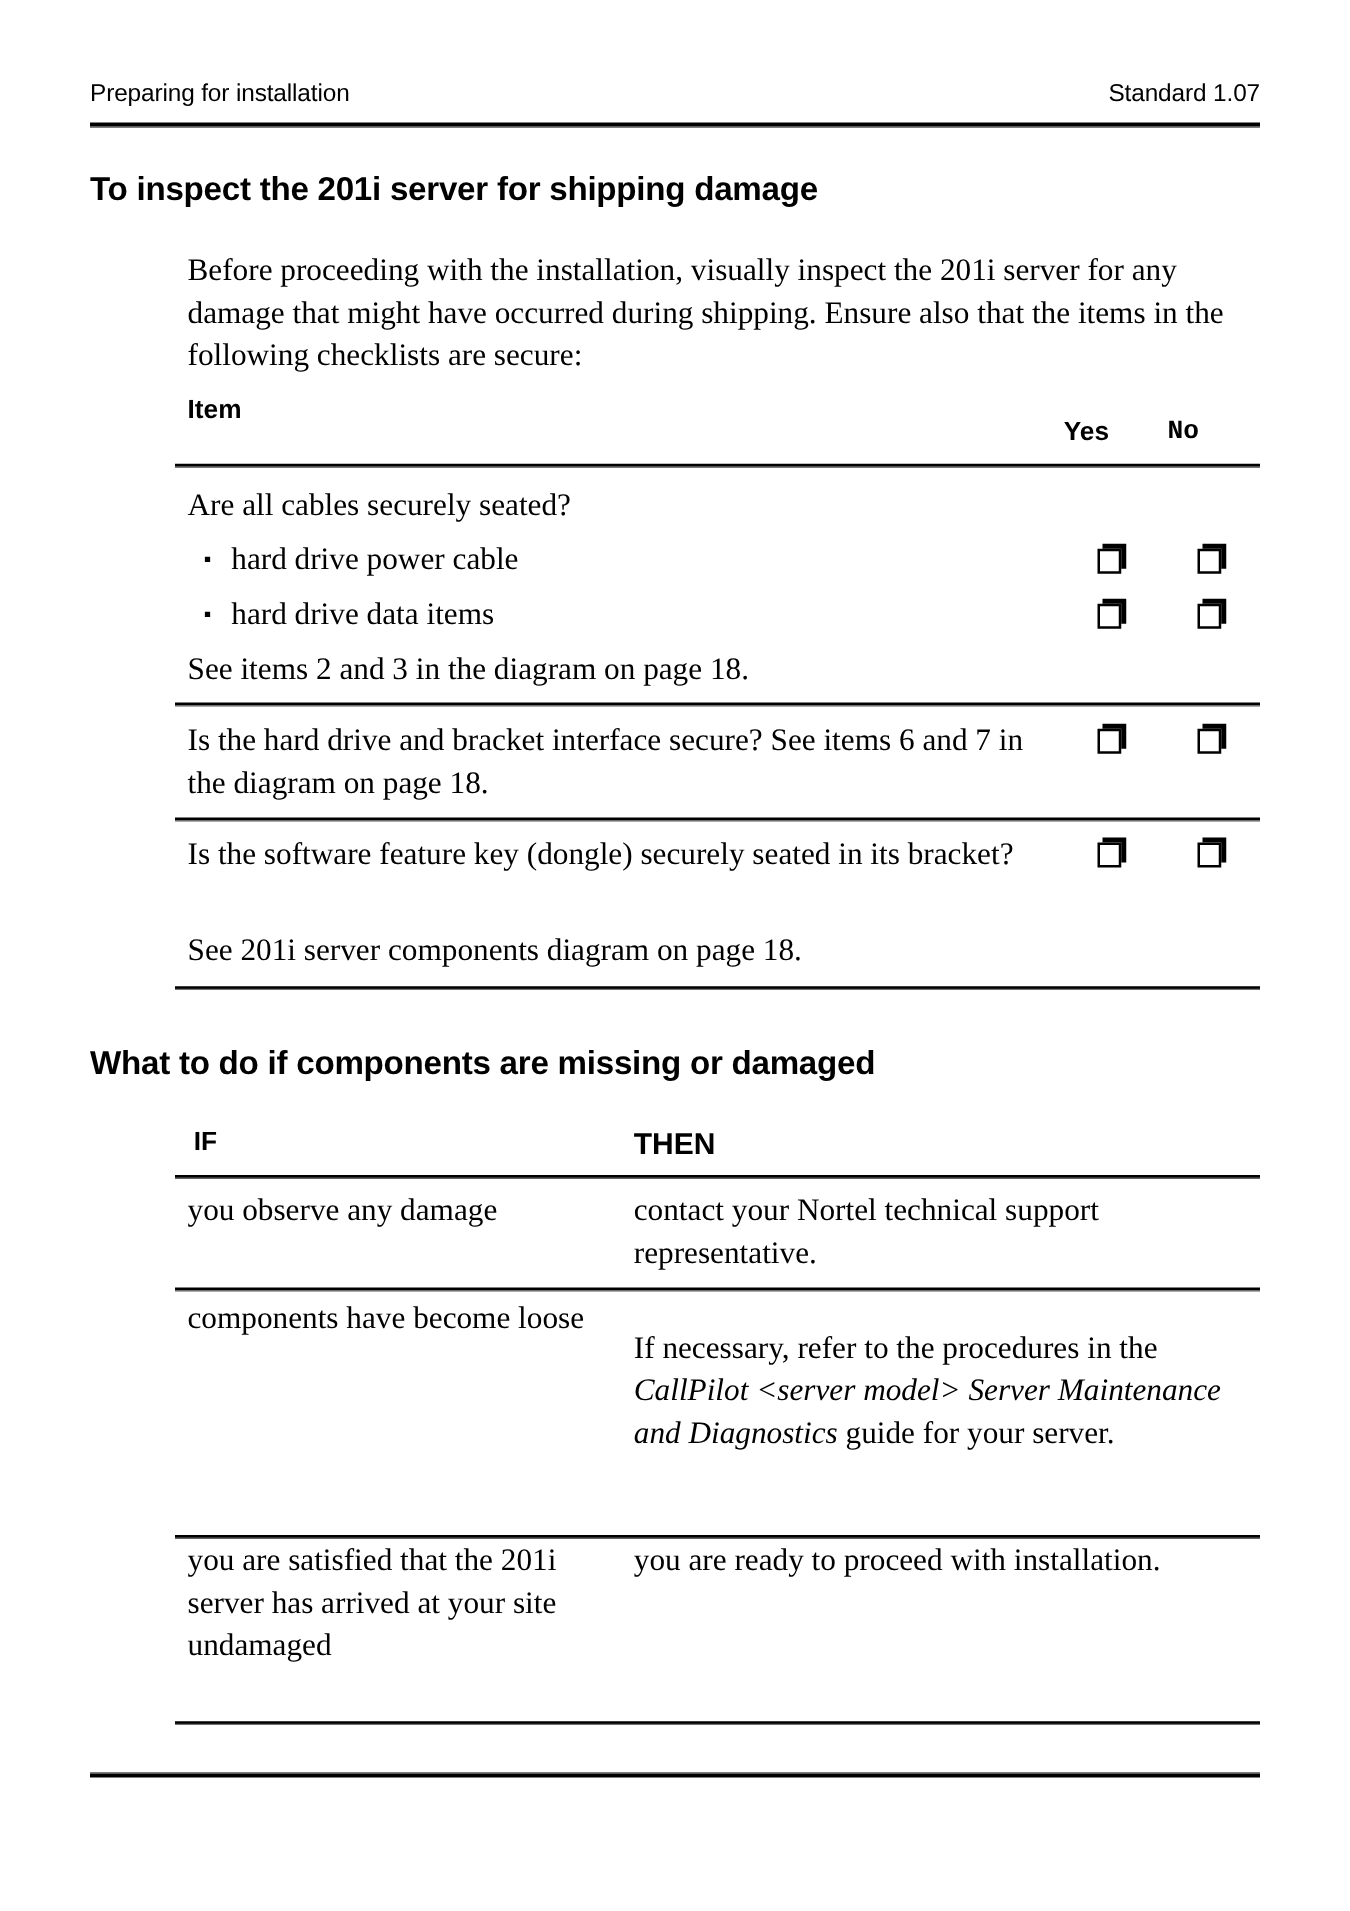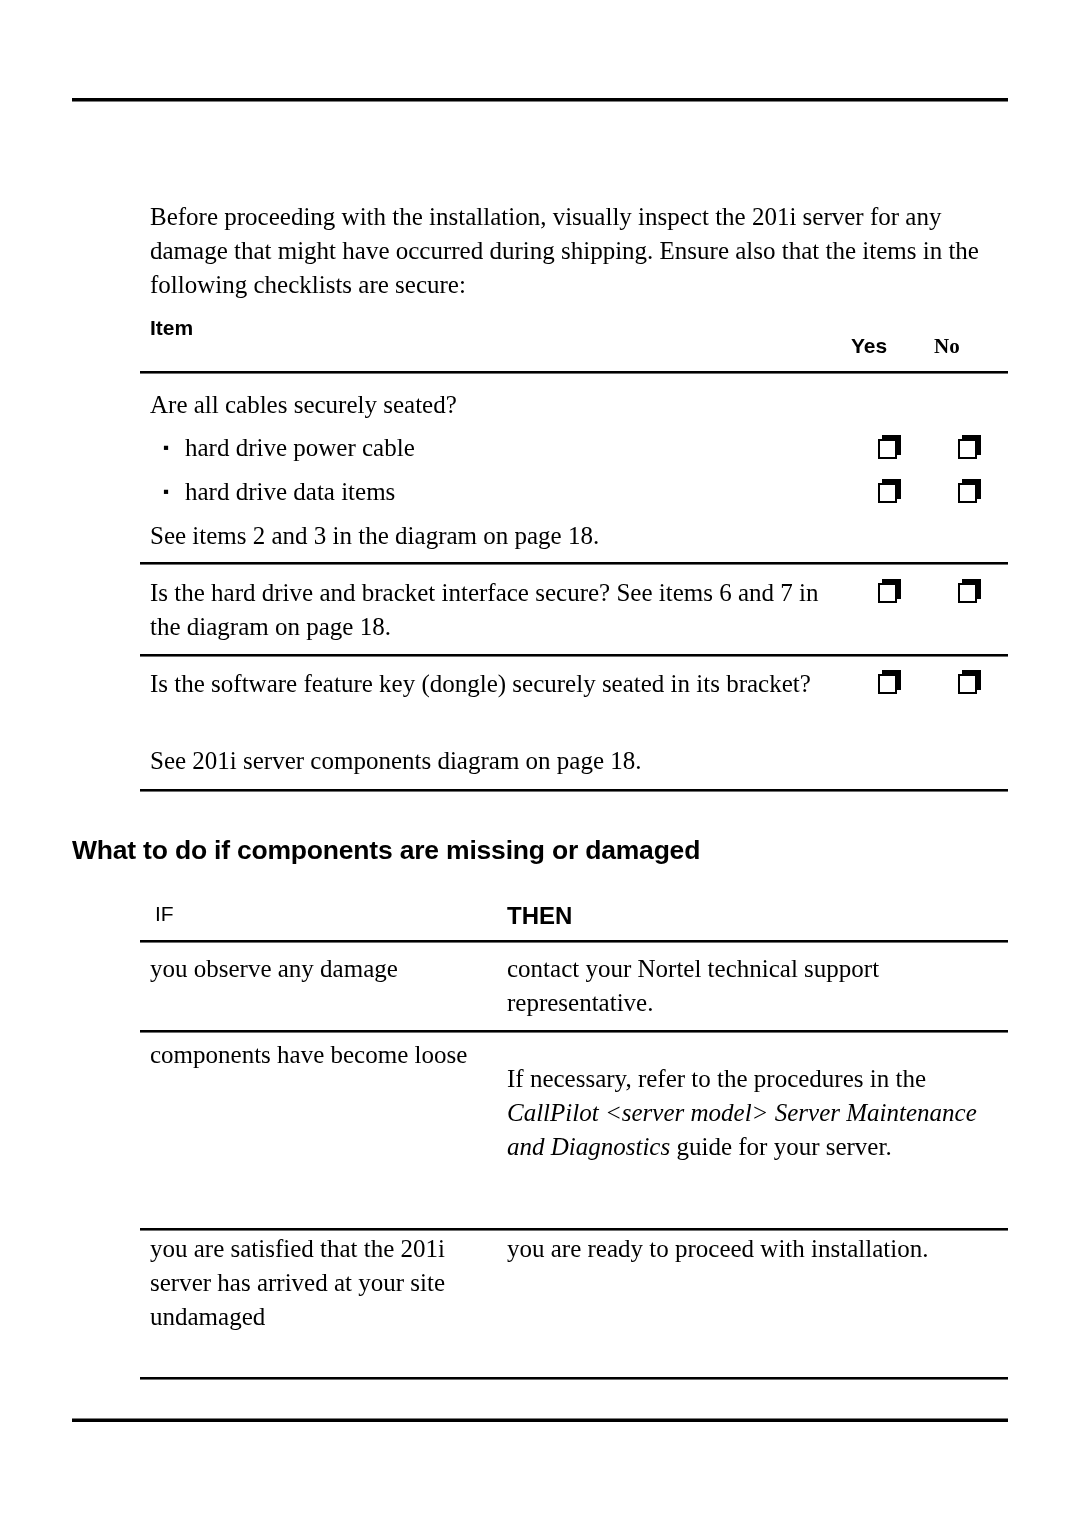--- a/index.html
+++ b/index.html
@@ -87,21 +87,21 @@
     left: 851px;
     top: 334px;
     font-family: "Liberation Sans", "DejaVu Sans", sans-serif;
     font-weight: bold;
     font-size: 21px;
   }
   .chk-head-no {
     position: absolute;
     left: 934px;
     top: 334px;
-    font-family: Liberation Serif, serif;
+    font-family: Liberation Mono, monospace;
     font-weight: bold;
     font-size: 21px;
   }
 
   .chk-row { position: absolute; left: 0; width: 1080px; }
   .chk-text {
     position: absolute;
     left: 150px;
     width: 680px;
     font-size: 25px;
@@ -135,21 +135,21 @@
   }
   .cb-yes { left: 878px; }
   .cb-no  { left: 958px; }
 
   
   .ifthen-head-if {
     position: absolute;
     left: 155px;
     top: 902px;
     font-family: "Liberation Sans", "DejaVu Sans", sans-serif;
-    font-weight: normal;
+    font-weight: bold;
     font-size: 21px;
   }
   .ifthen-head-then {
     position: absolute;
     left: 507px;
     top: 902px;
     font-family: "Liberation Sans", "DejaVu Sans", sans-serif;
     font-weight: bold;
     font-size: 24px;
   }
@@ -191,22 +191,27 @@
     align-items: baseline;
     font-family: "Liberation Sans", "DejaVu Sans", sans-serif;
     font-size: 19.5px;
   }
 </style>
 </head>
 <body>
 
 <div class="page">
 
+  <div class="running-head">
+    <span>Preparing for installation</span>
+    <span>Standard 1.07</span>
+  </div>
   <div class="header-rule"></div>
 
+  <div class="section-heading" id="heading-1">To inspect the 201i server for shipping damage</div>
 
   <div class="intro">Before proceeding with the installation, visually inspect the 201i server for any damage that might have occurred during shipping. Ensure also that the items in the following checklists are secure:</div>
 
   <div class="chk-head">Item</div>
   <div class="chk-head-yes">Yes</div>
   <div class="chk-head-no">No</div>
   <div class="rule" style="top:371px"></div>
 
   <div class="chk-row">
     <div class="chk-text" style="top:388px">Are all cables securely seated?</div>

